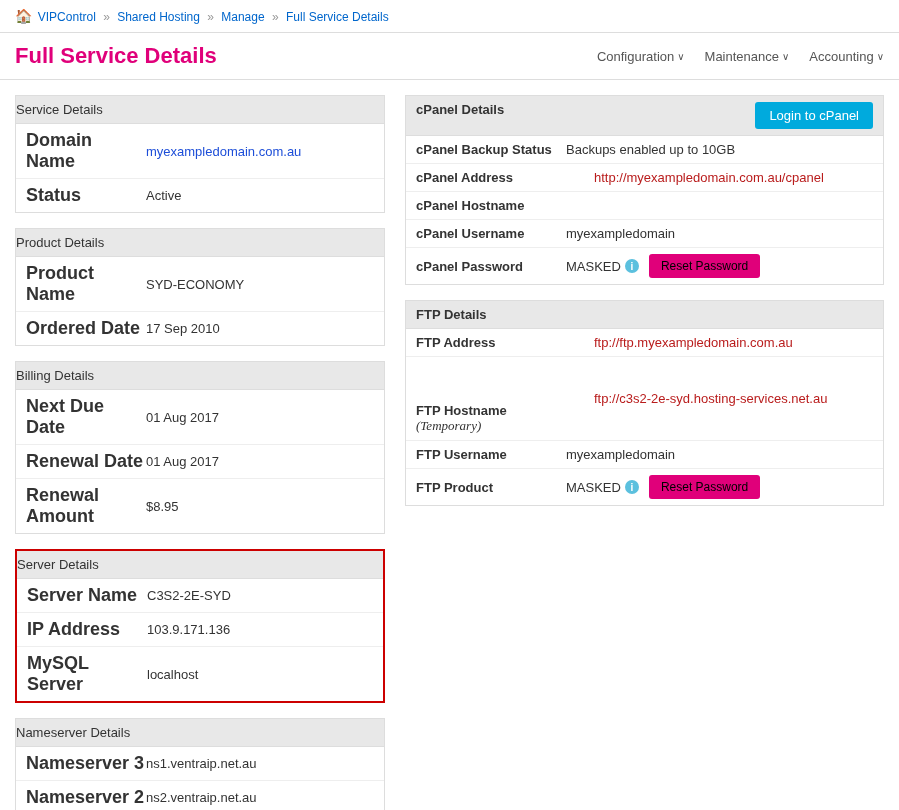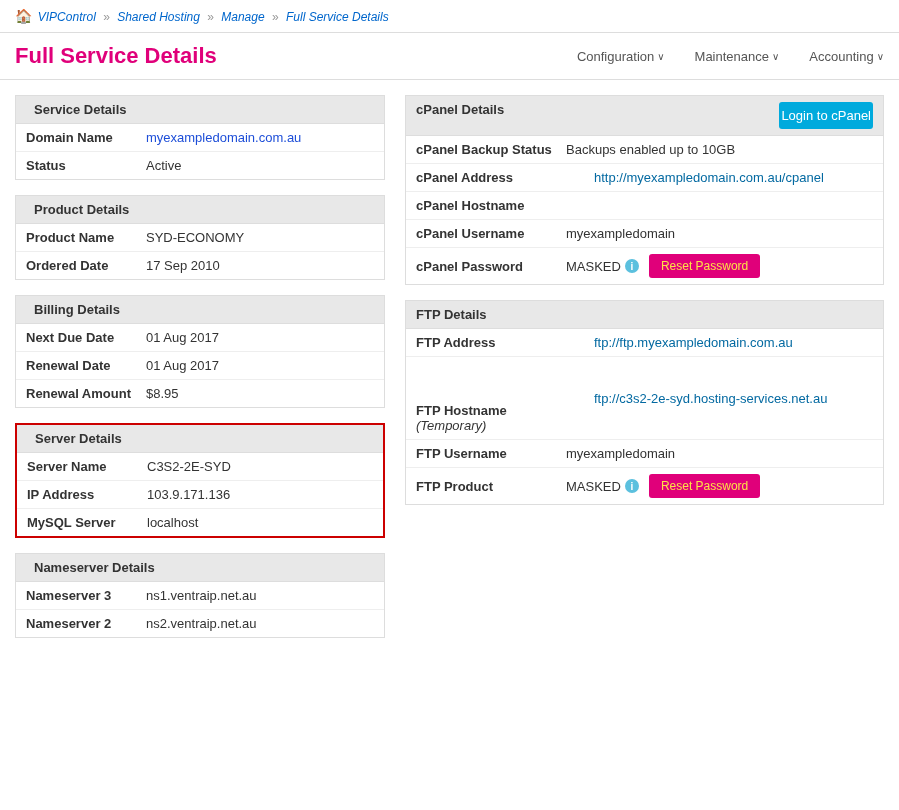--- a/index.html
+++ b/index.html
@@ -5,39 +5,39 @@
     * { box-sizing: border-box; margin: 0; padding: 0; }
     body { font-family: Arial, sans-serif; font-size: 13px; color: #333; background: #fff; width: 899px; }
 
     
     .breadcrumb {
       padding: 8px 15px;
       font-size: 12px;
       border-bottom: 1px solid #ddd;
       color: #555;
     }
-    .breadcrumb a { color: #0066cc; text-decoration: none; font-style: italic; }
+    .breadcrumb a { color: #0066cc; text-decoration: none; }
     .breadcrumb .sep { margin: 0 4px; color: #999; }
 
     
     .top-nav {
       display: flex;
       align-items: center;
       padding: 10px 15px;
       border-bottom: 1px solid #ddd;
     }
     .page-title {
       font-size: 22px;
       color: #e0007a;
       font-weight: bold;
       flex: 1;
     }
     .nav-menu {
       display: flex;
-      gap: 30px;
+      gap: 20px;
     }
     .nav-item {
       color: #555;
       cursor: pointer;
       font-size: 13px;
       display: flex;
       align-items: center;
       gap: 3px;
     }
     .nav-chevron { font-size: 10px; }
@@ -56,38 +56,38 @@
     
     .section {
       border: 1px solid #ddd;
       margin-bottom: 15px;
     }
     .section.highlighted {
       border: 2px solid #cc0000;
     }
     .section-header {
       background: #e8e8e8;
-      padding: 6px 18px;
-      font-weight: bold;
+      padding: 6px 0;
+      font-weight: normal;
       font-size: 13px;
       border-bottom: 1px solid #ddd;
     }
     .section-row {
       display: flex;
       padding: 6px 10px;
       border-bottom: 1px solid #eee;
       align-items: center;
     }
     .section-row:last-child { border-bottom: none; }
     .row-label {
       width: 120px;
       font-weight: bold;
       flex-shrink: 0;
       color: #333;
-      font-size: 13px;
+      font-size: 18px;
     }
     .row-value {
       flex: 1;
       color: #333;
     }
     .row-value a { color: #1d4ed8; text-decoration: none; }
 
     
     .right-section {
       border: 1px solid #ddd;
@@ -113,36 +113,36 @@
       width: 150px;
       font-weight: bold;
       flex-shrink: 0;
       color: #333;
       font-size: 13px;
     }
     .right-row-value {
       flex: 1;
       color: #333;
     }
-    .right-row-value a { color: #0369a1; text-decoration: none; padding-left: 28px; }
+    .right-row-value a { color: #b91c1c; text-decoration: none; padding-left: 28px; }
 
     
     .btn-cpanel {
       background: #00aadd;
       color: #fff;
       border: none;
-      padding: 6px 2px;
+      padding: 6px 14px;
       cursor: pointer;
       font-size: 13px;
       border-radius: 3px;
     }
 
     .btn-reset {
       background: #e0007a;
-      color: #fde047;
+      color: #000000;
       border: none;
       padding: 5px 12px;
       cursor: pointer;
       font-size: 12px;
       border-radius: 3px;
       margin-left: 10px;
       white-space: nowrap;
     }
 
     
@@ -323,21 +323,21 @@
         <span>FTP Details</span>
       </div>
       <div class="right-section-row">
         <div class="right-row-label">FTP Address</div>
         <div class="right-row-value">
           <a href="#">ftp://ftp.myexampledomain.com.au</a>
         </div>
       </div>
       <div class="right-section-row">
         <div class="right-row-label" style="white-space: pre-line; margin-top: 40px;">FTP Hostname
-<em style="font-weight:normal;font-style:italic;">(Temporary)</em></div>
+<em style="font-weight:normal;font-style:italic;font-family:Liberation Serif, serif;">(Temporary)</em></div>
         <div class="right-row-value">
           <a href="#">ftp://c3s2-2e-syd.hosting-services.net.au</a>
         </div>
       </div>
       <div class="right-section-row">
         <div class="right-row-label">FTP Username</div>
         <div class="right-row-value">myexampledomain</div>
       </div>
       <div class="right-section-row">
         <div class="right-row-label">FTP Product</div>

